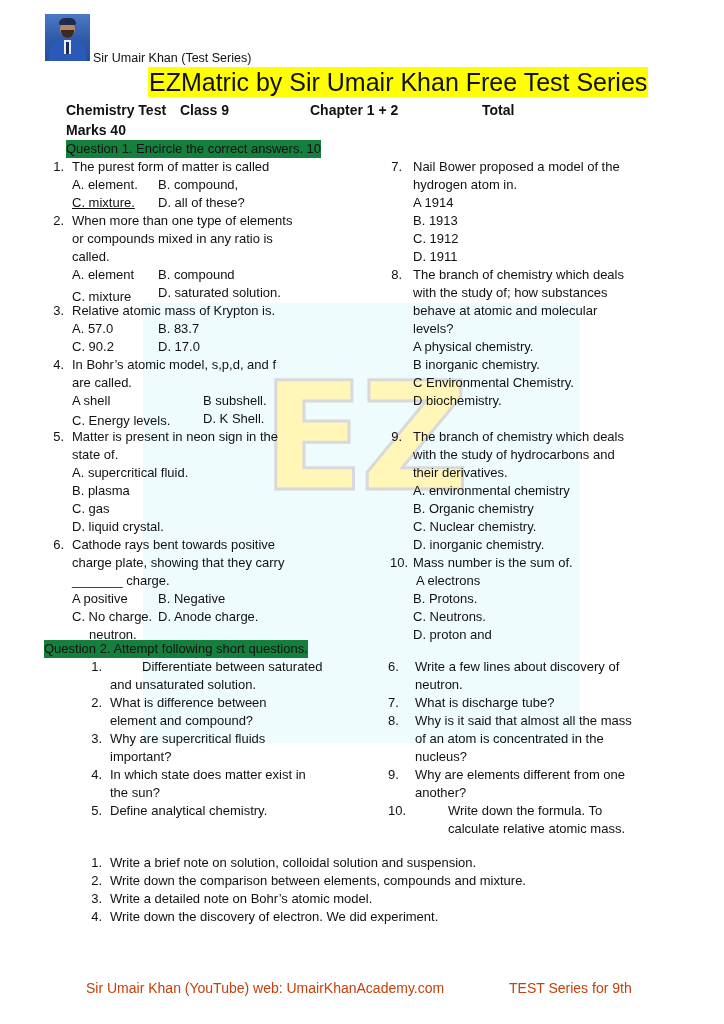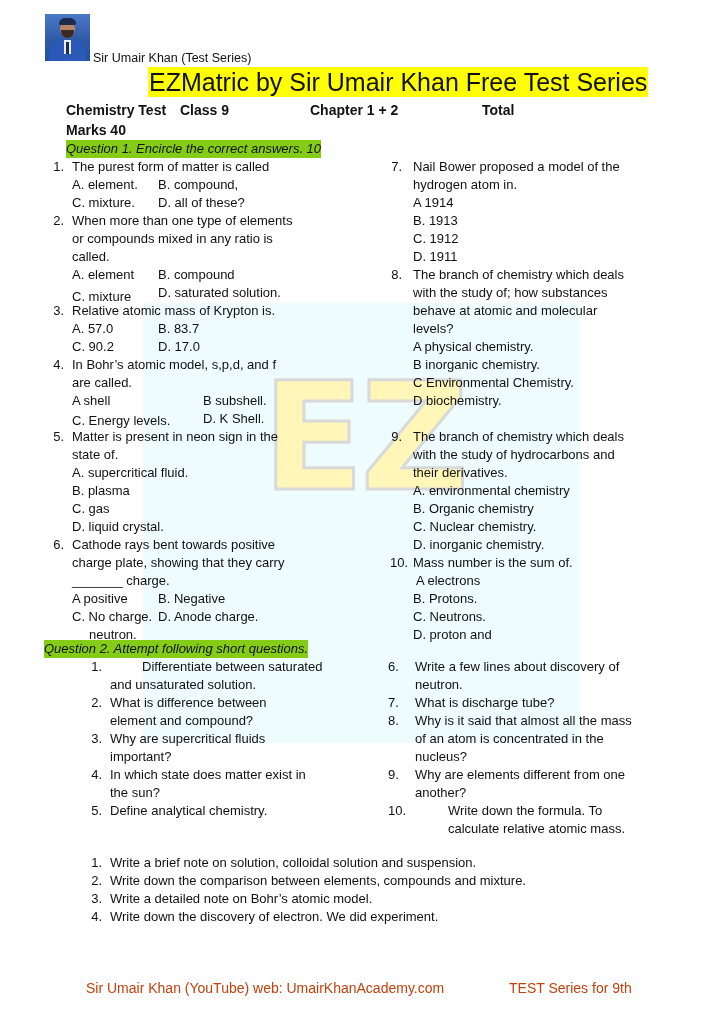--- a/index.html
+++ b/index.html
@@ -25,21 +25,21 @@
   .avatar .cap { position:absolute; left:14px; top:4px; width:17px; height:7px; border-radius:8px 8px 2px 2px; background:#1d2b4c; }
   .avatar .beard { position:absolute; left:16px; top:16px; width:13px; height:8px; border-radius:0 0 7px 7px; background:#3c2a22; }
   .avatar .suit { position:absolute; left:4px; top:26px; width:37px; height:25px; border-radius:14px 14px 0 0; background:#2a59b8; }
   .avatar .shirt { position:absolute; left:19px; top:26px; width:7px; height:14px; background:#e9eef7; }
   .avatar .tie { position:absolute; left:21px; top:28px; width:3px; height:12px; background:#1b2b56; }
 
   .channel { left:93px; top:49px; font-size:12.5px; }
   .title { left:148px; top:67px; font-size:25px; line-height:30px; background:#ffff00; padding:0 1px; }
   .info { font-weight:bold; font-size:14px; }
 
-  .hl { background:#84cc16;font-style:italic; }
+  .hl { background:#15803d; }
 
   .num { text-align:right; width:22px; }
   .footer { font-size:14px; color:#c2410c; }
 </style>
 </head>
 <body>
 
 <div class="page">
 
   <div class="wm-box"></div>
@@ -65,21 +65,21 @@
     <div class="t info" style="left:66px;top:121px;">Marks 40</div>
 
     <div class="t hl" style="left:66px;top:140px;">Question 1. Encircle the correct answers. 10</div>
 
     <div>
 
       <div class="t num" style="left:42px;top:158px;">1.</div>
       <div class="t" style="left:72px;top:158px;">The purest form of matter is called</div>
       <div class="t" style="left:72px;top:176px;">A. element.</div>
       <div class="t" style="left:158px;top:176px;">B. compound,</div>
-      <div class="t" style="left:72px;top:194px;">C. mixture.</div>
+      <div class="t" style="left:72px;top:194px;text-decoration:underline;">C. mixture.</div>
       <div class="t" style="left:158px;top:194px;">D. all of these?</div>
 
       <div class="t num" style="left:42px;top:212px;">2.</div>
       <div class="t" style="left:72px;top:212px;">When more than one type of elements</div>
       <div class="t" style="left:72px;top:230px;">or compounds mixed in any ratio is</div>
       <div class="t" style="left:72px;top:248px;">called.</div>
       <div class="t" style="left:72px;top:266px;">A. element</div>
       <div class="t" style="left:158px;top:266px;">B. compound</div>
       <div class="t" style="left:72px;top:288px;">C. mixture</div>
       <div class="t" style="left:158px;top:284px;">D. saturated solution.</div>

